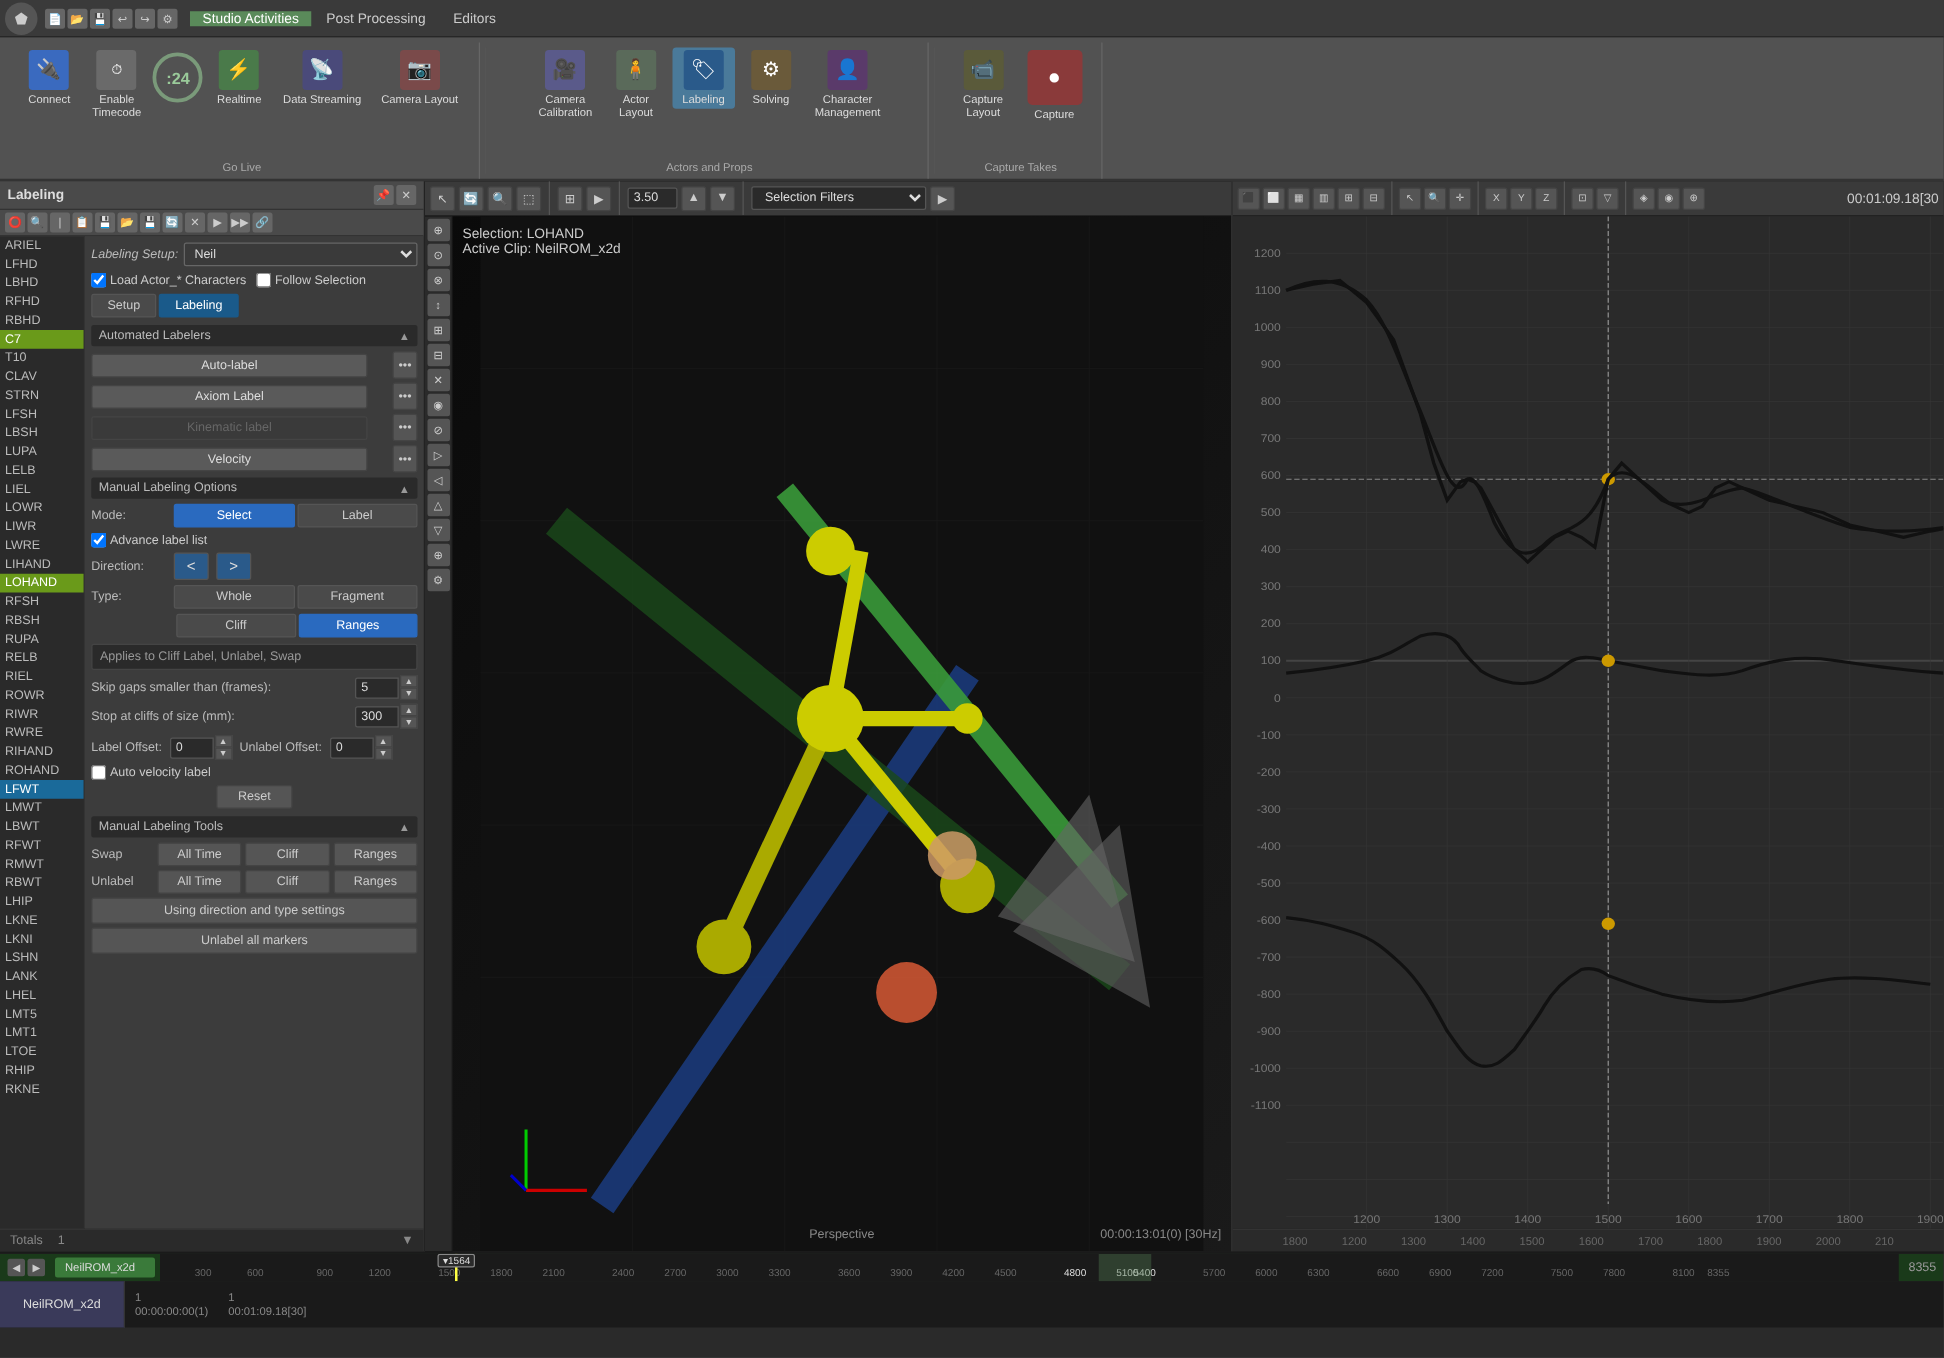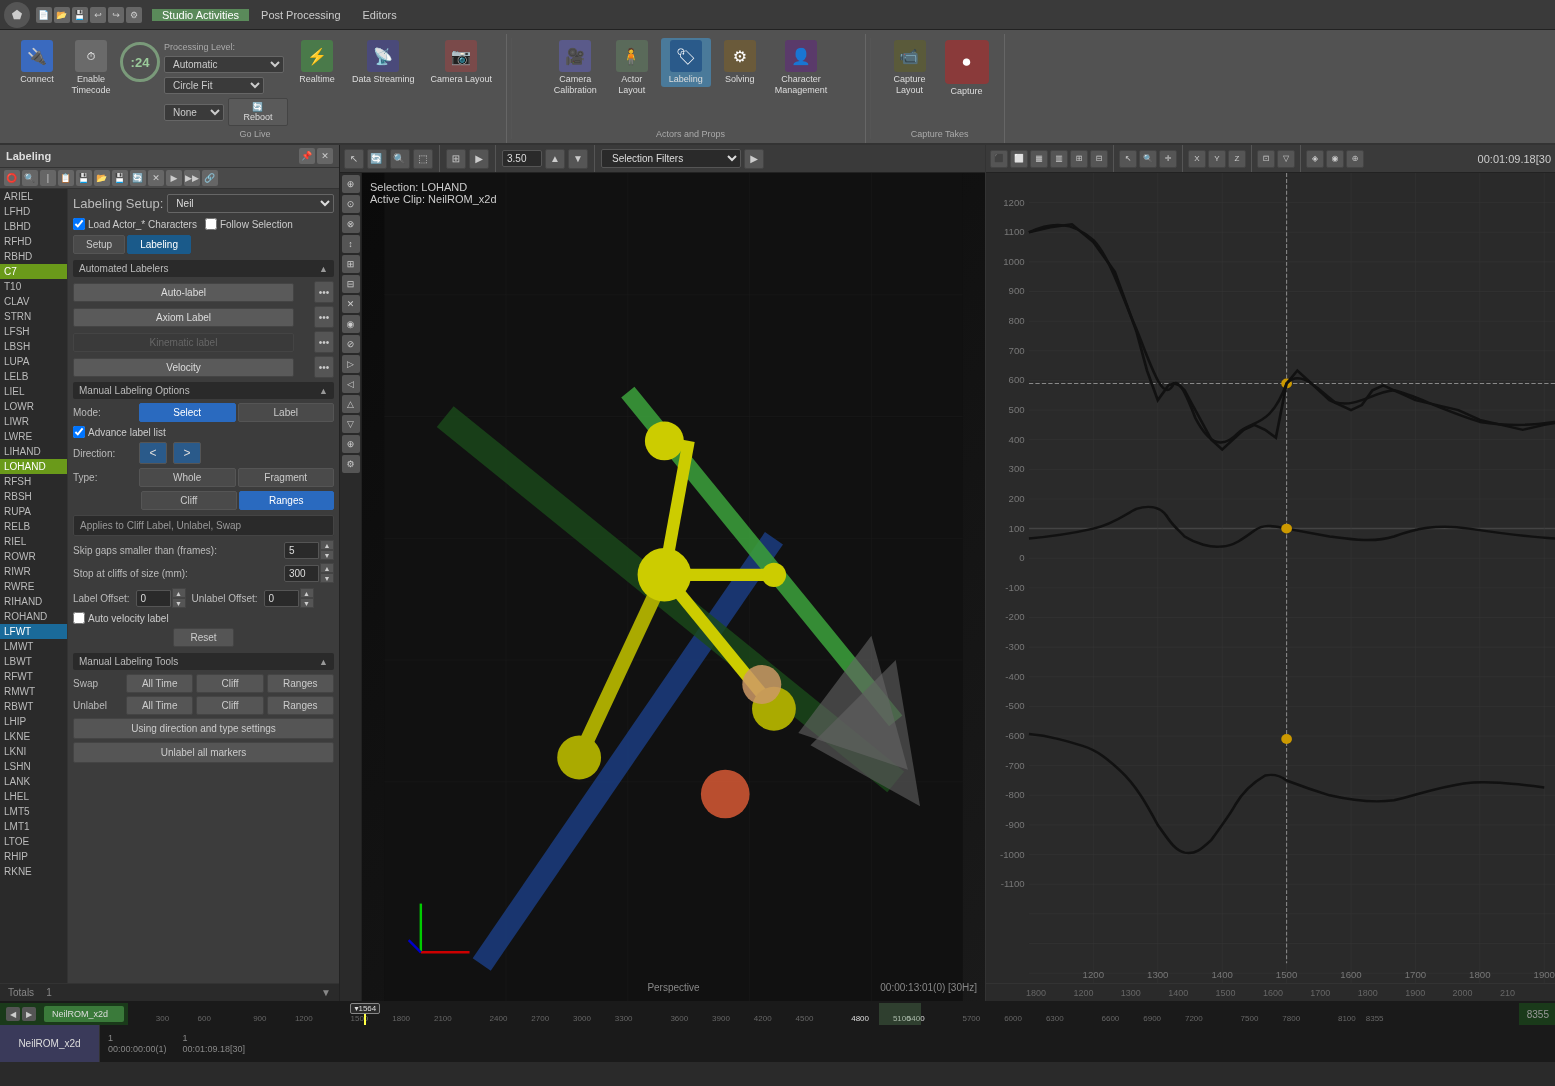--- a/index.html
+++ b/index.html
@@ -91,35 +91,20 @@
         <div class="icon blue">🔌</div>
         <label>Connect</label>
       </div>
       <div class="ribbon-btn" style="max-width:50px;">
         <div class="icon" style="background:#6a6a6a;font-size:11px;">⏱</div>
         <label style="font-size:9px;color:#ddd;text-align:center;">Enable<br>Timecode</label>
       </div>
       <div style="display:flex;flex-direction:column;align-items:center;gap:4px;padding-top:4px;">
         <div class="time-circle">:24</div>
       </div>
-      <div style="display:flex;flex-direction:column;gap:4px;align-items:flex-start;padding-top:4px;">
-        <div style="font-size:9px;color:#aaa;">Processing Level:</div>
-        <select class="ribbon-dropdown" style="width:120px;">
-          <option>Automatic</option>
-        </select>
-        <select class="ribbon-dropdown" style="width:100px;">
-          <option>Circle Fit</option>
-        </select>
-        <div style="display:flex;gap:4px;align-items:center;">
-          <select class="ribbon-dropdown" style="width:60px;">
-            <option>None</option>
-          </select>
-          <button class="label-btn" style="width:60px;font-size:9px;">🔄 Reboot</button>
-        </div>
-      </div>
       <div class="ribbon-btn">
         <div class="icon" style="background:#4a7a4a;">⚡</div>
         <label>Realtime</label>
       </div>
       <div class="ribbon-btn">
         <div class="icon" style="background:#4a4a7a;">📡</div>
         <label style="font-size:9px;text-align:center;">Data
 Streaming</label>
       </div>
       <div class="ribbon-btn">
@@ -250,21 +235,21 @@
         <div class="actor-item">LMT5</div>
         <div class="actor-item">LMT1</div>
         <div class="actor-item">LTOE</div>
         <div class="actor-item">RHIP</div>
         <div class="actor-item">RKNE</div>
       </div>
 
       <div style="flex:1;overflow-y:auto;padding:5px;">
 
         <div style="display:flex;align-items:center;gap:4px;margin-bottom:5px;">
-          <span style="font-size:13px;color:#bbb;">Labeling Setup:</span>
+          <span style="font-size:10px;color:#bbb;font-style:italic;">Labeling Setup:</span>
           <select style="background:#3a3a3a;border:1px solid #666;color:#ddd;font-size:10px;padding:2px 4px;border-radius:2px;flex:1;">
             <option>Neil</option>
           </select>
         </div>
 
         <div style="display:flex;align-items:center;gap:8px;margin-bottom:5px;">
           <label class="checkbox-item">
             <input type="checkbox" checked="" style=""> Load Actor_* Characters
           </label>
           <label class="checkbox-item">

